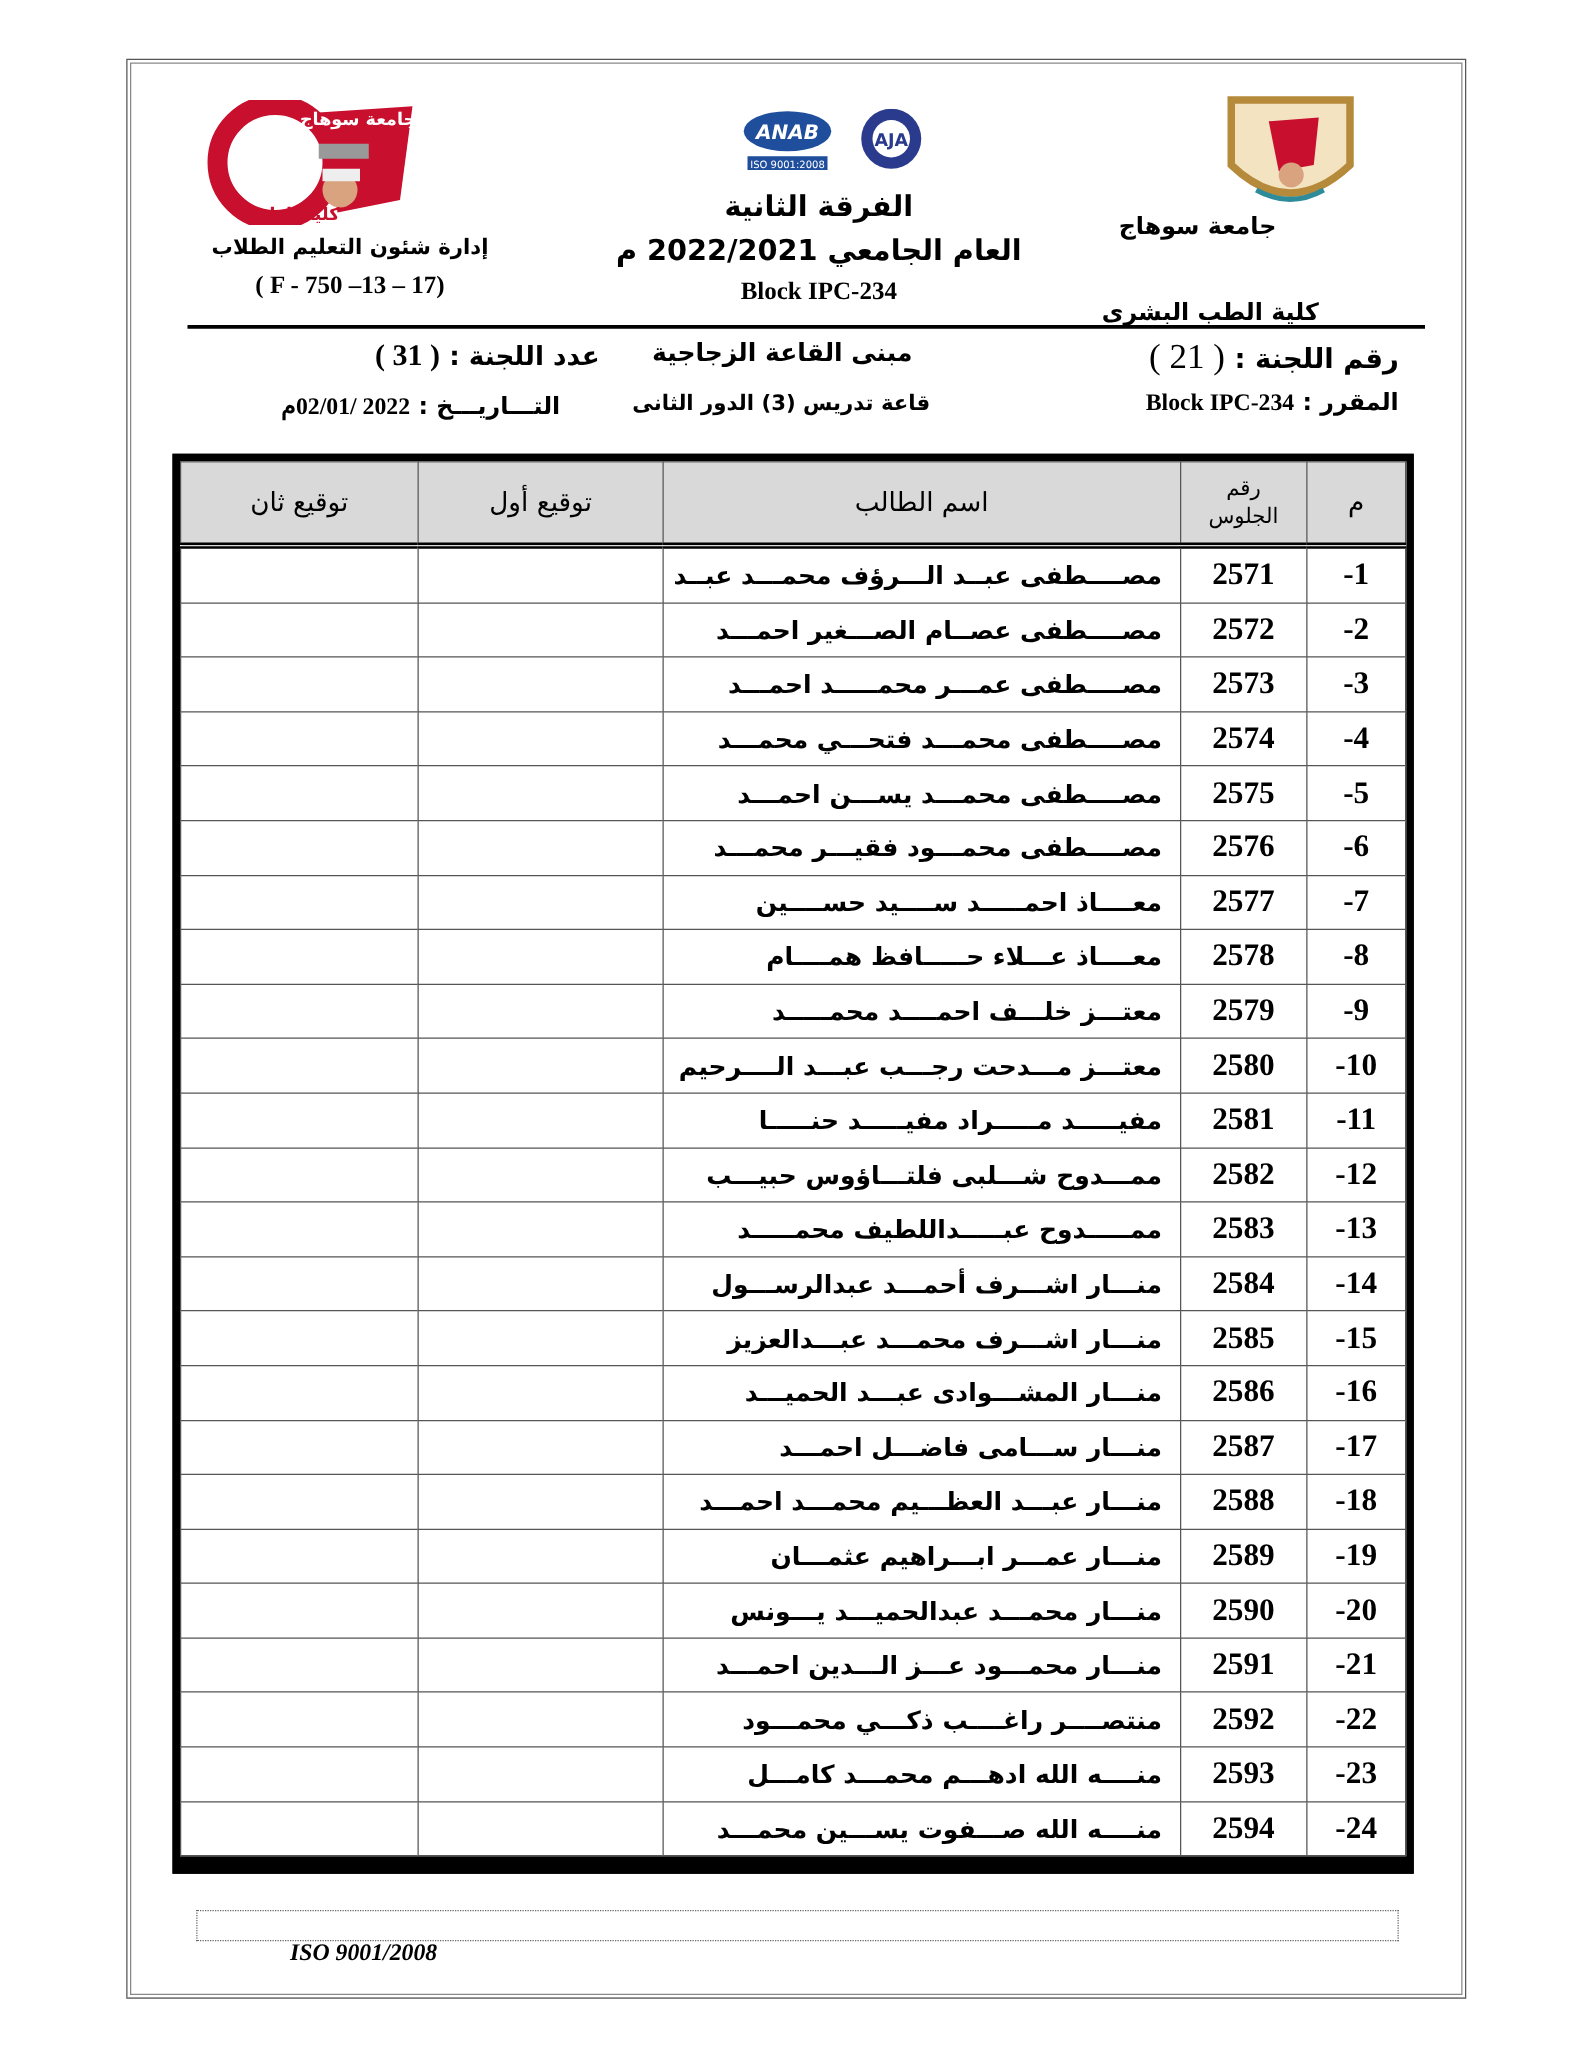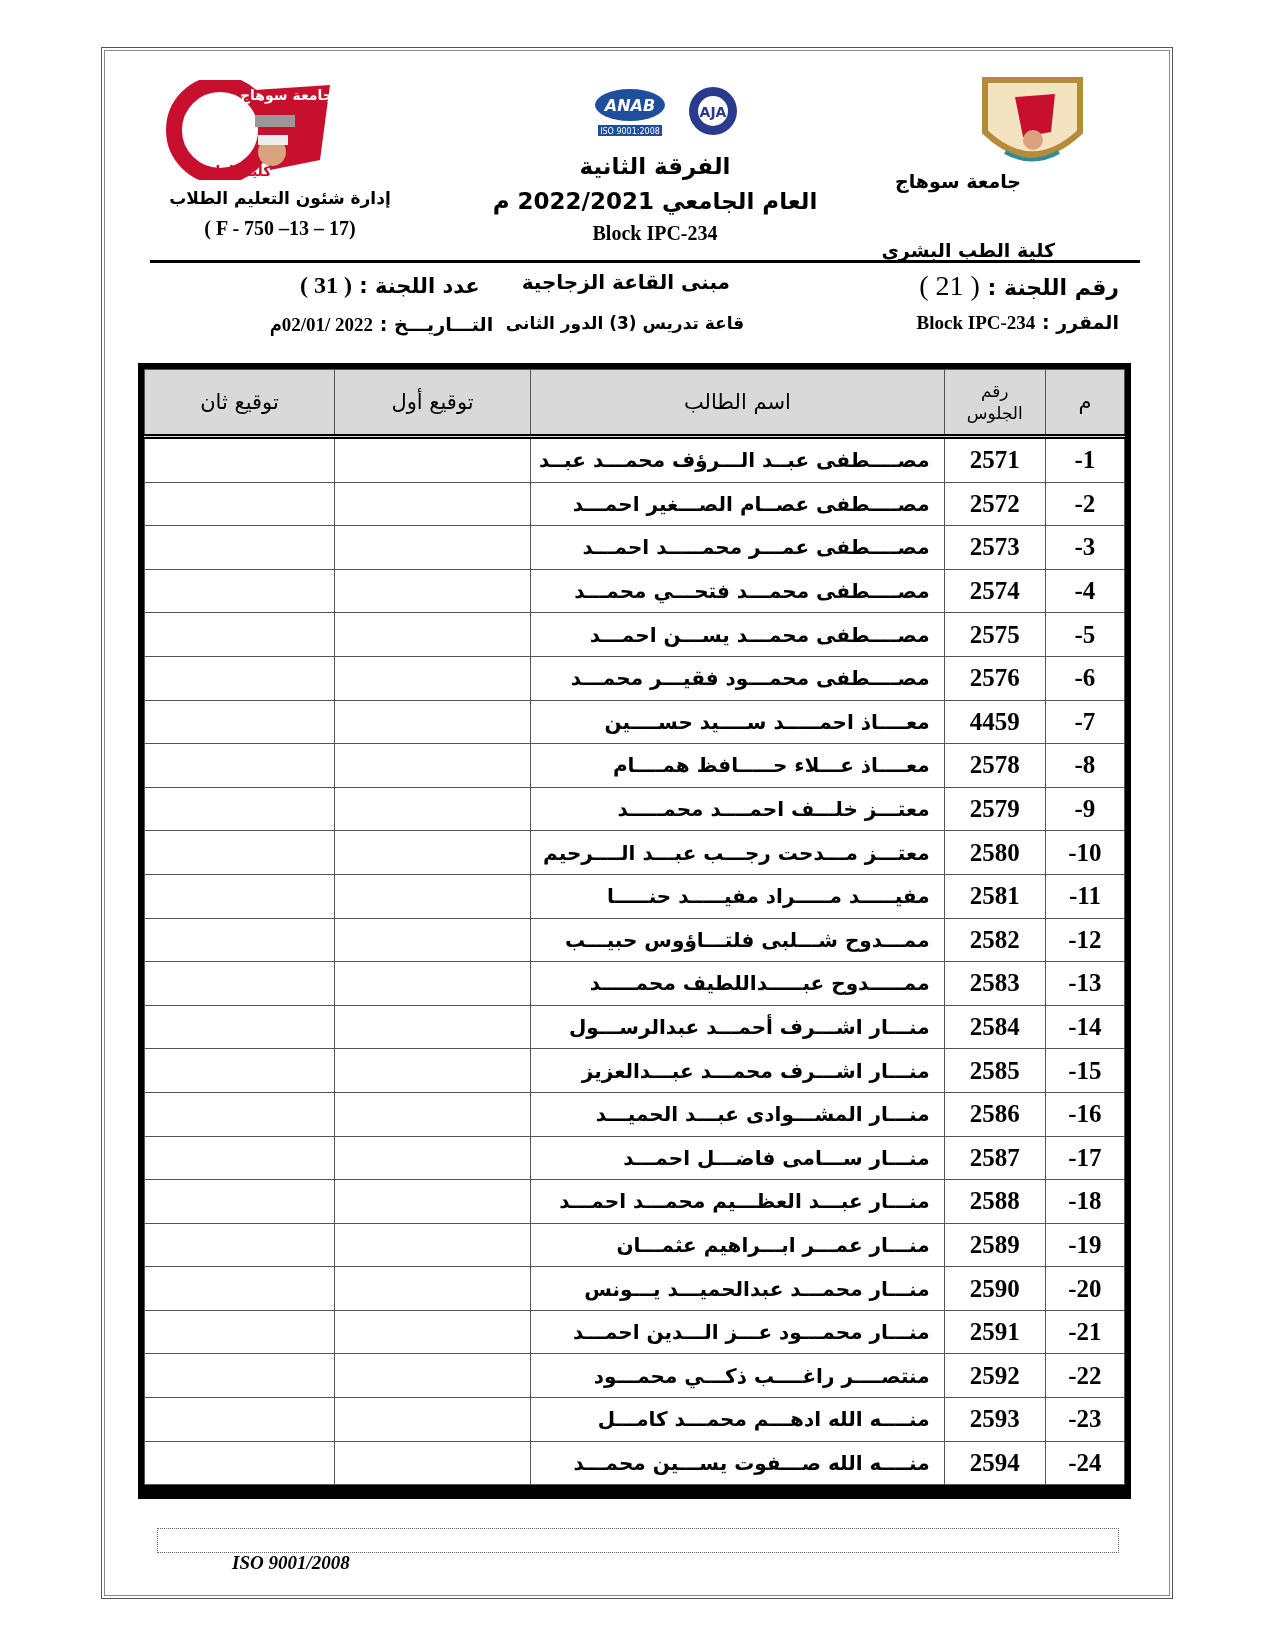--- a/index.html
+++ b/index.html
@@ -84,21 +84,21 @@
   <span style="font-family:'Liberation Serif', serif;" dir="ltr">Block IPC-234</span>
 </div>
 <div class="txt ar" style="left:530px; top:270px; width:200px; text-align:right; font-size:20px;">مبنى القاعة الزجاجية</div>
 <div class="txt ar" style="left:500px; top:313px; width:250px; text-align:center; font-size:17px;">قاعة تدريس (3) الدور الثانى</div>
 <div class="txt ar" style="left:300px; top:272px; font-size:21px;">
   <span>عدد اللجنة :</span>
   <span style="font-family:'Liberation Serif', serif; font-size:24px;">( 31 )</span>
 </div>
 <div class="txt ar" style="left:225px; top:313px; font-size:19px;">
   <span>التـــاريـــخ :</span>
-  <span style="font-family:'Liberation Serif', serif;margin-left:45px;">2022 /02/01م</span>
+  <span style="font-family:'Liberation Serif', serif;">2022 /02/01م</span>
 </div>
 
 <div class="table-wrap">
   <table class="roster">
     <colgroup>
       <col style="width:75px">
         <col style="width:96px">
         <col style="width:392px">
         <col style="width:186px">
         <col style="width:180px">
@@ -153,21 +153,21 @@
         </tr>
         <tr>
           <td class="idx">-6</td>
           <td class="seat">2576</td>
           <td class="name">مصــــطفى محمـــود فقيـــر محمـــد</td>
           <td class="sig"></td>
           <td class="sig"></td>
         </tr>
         <tr>
           <td class="idx">-7</td>
-          <td class="seat">4459</td>
+          <td class="seat">2577</td>
           <td class="name">معــــاذ احمـــــد ســــيد حســــين</td>
           <td class="sig"></td>
           <td class="sig"></td>
         </tr>
         <tr>
           <td class="idx">-8</td>
           <td class="seat">2578</td>
           <td class="name">معــــاذ عـــلاء حـــــافظ همــــام</td>
           <td class="sig"></td>
           <td class="sig"></td>

